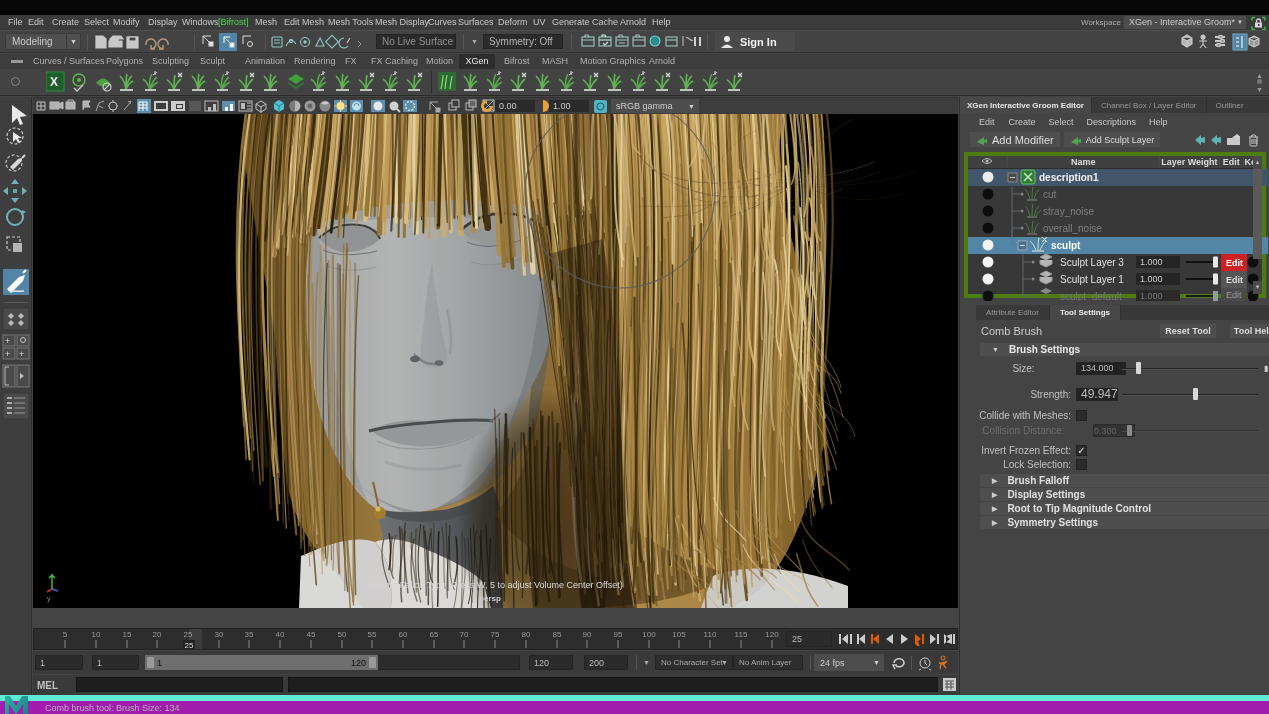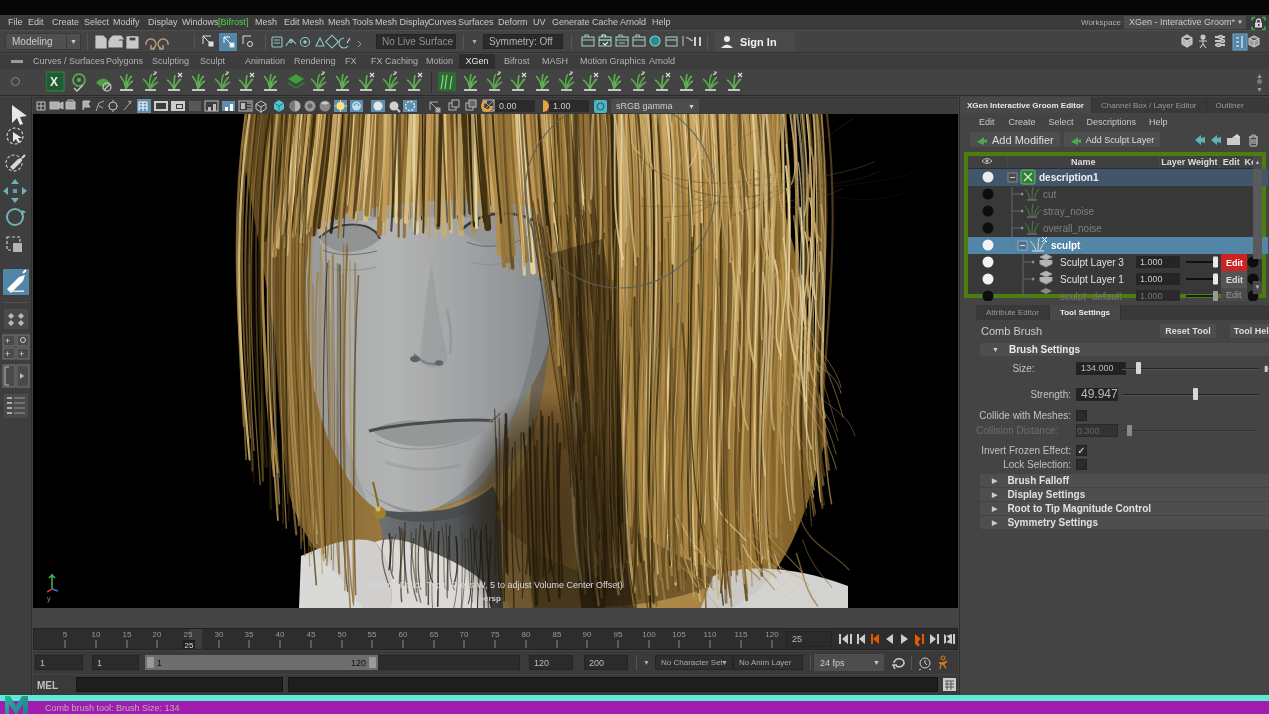--- a/index.html
+++ b/index.html
@@ -1371,22 +1371,22 @@
         <span style="width:95px;text-align:right;">Strength:</span>
         <span class="row well" style="margin-left:5px;width:42px;height:13px;padding-left:4px;font-size:12px;background:#222;">49.947</span>
         <span class="abs" style="left:146px;width:136px;height:1px;background:#222;box-shadow:0 1px 0 #555;"></span>
         <span class="abs" style="left:217px;width:5px;height:12px;background:#d8d8d8;border-radius:1px;"></span>
       </div>
 <div class="row" style="margin-top:8px;height:13px;font-size:10px;color:#c0c0c0;">
         <span style="width:95px;text-align:right;">Collide with Meshes:</span>
         <span style="margin-left:5px;width:11px;height:11px;background:#2b2b2b;border:1px solid #222;"></span>
       </div>
 <div class="row" style="margin-top:2px;height:13px;font-size:10px;color:#6e6e6e;">
-        <span style="width:95px;text-align:left;">Collision Distance:</span>
-        <span class="row" style="margin-left:5px;width:42px;height:13px;padding-left:0;font-size:9px;background:#333;border:1px solid #2a2a2a;color:#666;">0.300</span>
+        <span style="width:95px;text-align:center;">Collision Distance:</span>
+        <span class="row" style="margin-left:22px;width:42px;height:13px;padding-left:0;font-size:9px;background:#333;border:1px solid #2a2a2a;color:#666;">0.300</span>
         <span class="abs" style="left:146px;width:136px;height:1px;background:#333;box-shadow:0 1px 0 #4a4a4a;"></span>
         <span class="abs" style="left:151px;width:5px;height:11px;background:#8a8a8a;border-radius:1px;"></span>
       </div>
 <div class="row" style="margin-top:7px;height:13px;font-size:10px;color:#c0c0c0;">
         <span style="width:95px;text-align:right;">Invert Frozen Effect:</span>
         <span class="row" style="margin-left:5px;width:11px;height:11px;background:#2b2b2b;border:1px solid #222;color:#e8e8e8;font-size:10px;justify-content:center;line-height:10px;">✓</span>
       </div>
 <div class="row" style="margin-top:1px;height:13px;font-size:10px;color:#c0c0c0;">
         <span style="width:95px;text-align:right;">Lock Selection:</span>
         <span style="margin-left:5px;width:11px;height:11px;background:#2b2b2b;border:1px solid #222;"></span>

